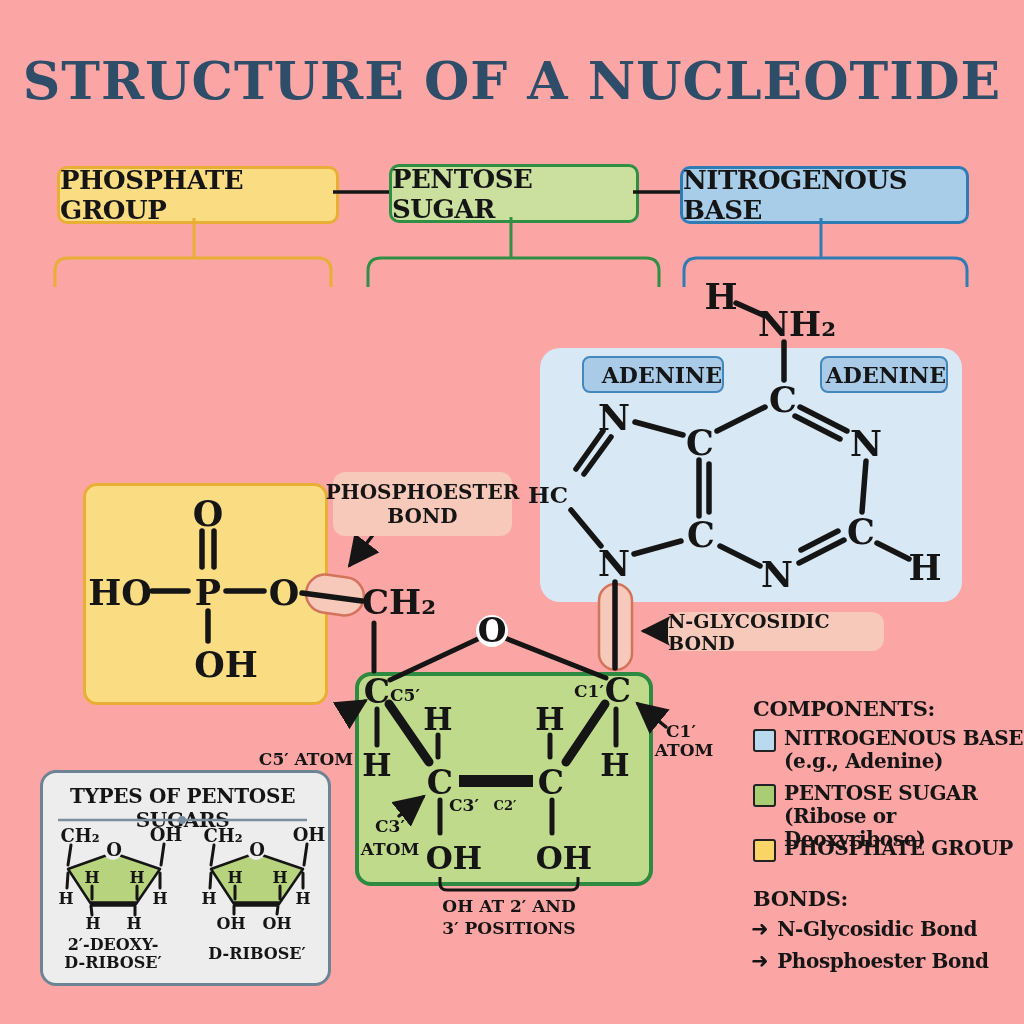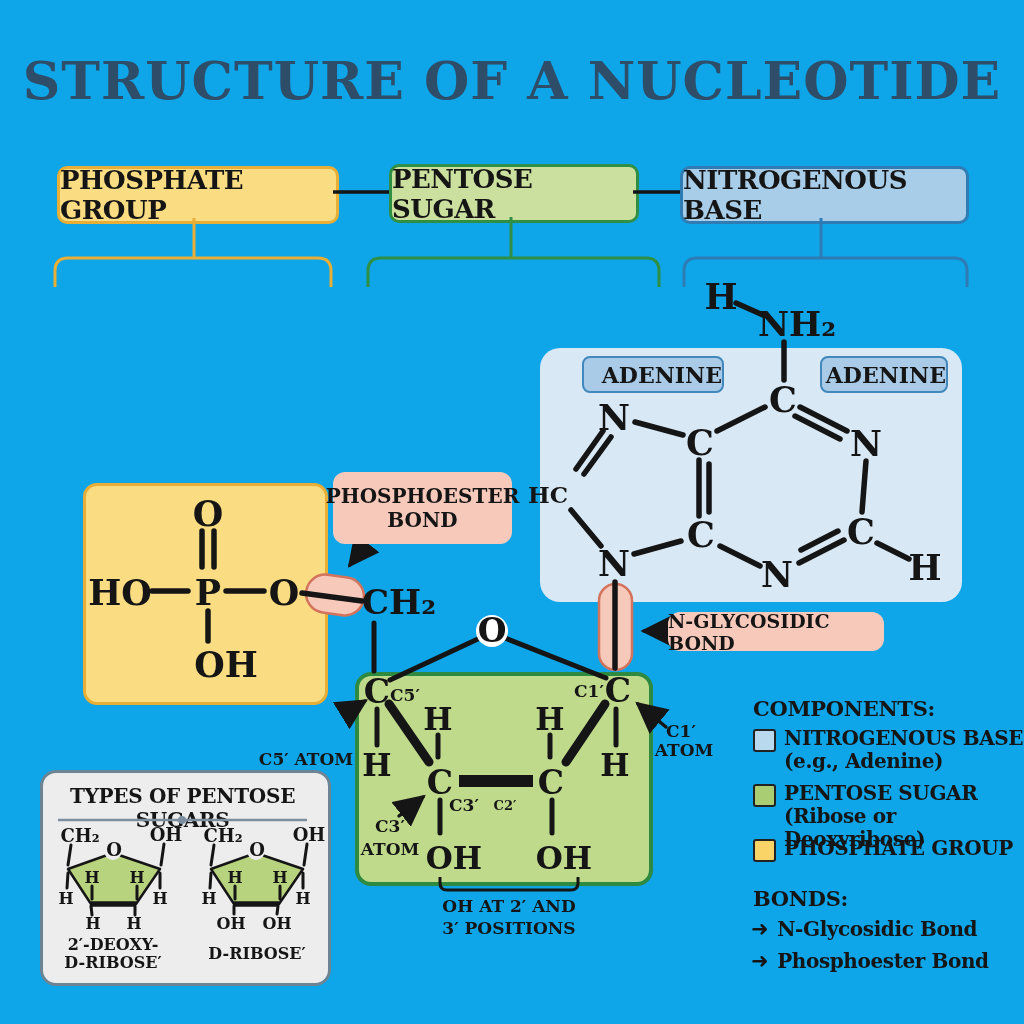--- a/index.html
+++ b/index.html
@@ -1,35 +1,35 @@
 <!DOCTYPE html>
 <html><head>
 <meta charset="utf-8">
 <style>
   html,body{margin:0;padding:0;background:#fff;}
-  .canvas{position:relative;width:1024px;height:1024px;background:#0ea5e9;overflow:hidden;
+  .canvas{position:relative;width:1024px;height:1024px;background:#fca5a5;overflow:hidden;
           font-family:"DejaVu Serif","Liberation Serif",serif;color:#151515;}
   .title{position:absolute;left:0;top:50px;width:100%;text-align:center;
          font-size:52px;font-weight:bold;color:#2e4d68;letter-spacing:1px;}
   .tbox{position:absolute;border:3px solid;border-radius:10px;display:flex;align-items:center;
         justify-content:center;font-weight:bold;font-size:26px;letter-spacing:-0.5px;}
   .panel{position:absolute;}
   .adenine-panel{left:540px;top:348px;width:422px;height:254px;background:#d8e8f5;border-radius:20px;}
   .phosphate-panel{left:83px;top:483px;width:239px;height:216px;background:#fadd82;border:3px solid #e8ae35;border-radius:14px;}
   .ribose-panel{left:355px;top:672px;width:290px;height:206px;background:#c0da8c;border:4px solid #2e8a41;border-radius:16px;}
   .sugars-box{left:40px;top:770px;width:285px;height:210px;background:#ededed;border:3px solid #6d8494;border-radius:16px;}
   .sugars-title{position:absolute;left:40px;top:784px;width:285px;text-align:center;font-weight:bold;
                 font-size:20px;letter-spacing:-0.3px;}
   .adenine-badge{position:absolute;background:#a9cbe8;border:2.5px solid #4288bd;border-radius:8px;
                  display:flex;align-items:center;justify-content:flex-end;font-weight:bold;font-size:22px;}
   .badge-left{left:582px;top:356px;width:138px;height:33px;}
   .badge-right{left:820px;top:356px;width:124px;height:33px;}
   .plabel{position:absolute;background:#f6c9ba;border-radius:12px;display:flex;flex-direction:column;
           align-items:center;justify-content:center;font-weight:bold;}
-  .phosphoester-label{left:333px;top:472px;width:179px;height:72px;font-size:20px;line-height:24px;}
+  .phosphoester-label{left:333px;top:472px;width:179px;height:64px;font-size:20px;line-height:24px;}
   .nglyc-label{left:668px;top:612px;width:216px;height:39px;font-size:19px;}
   .dribose-box{position:absolute;left:437px;top:939px;width:143px;height:39px;background:#b8d37e;
                border:3px solid #2f8f44;border-radius:9px;display:flex;align-items:center;
                justify-content:center;font-weight:bold;font-size:24px;letter-spacing:0.5px;}
   svg.lines{position:absolute;left:0;top:0;pointer-events:none;}
   .text-layer{position:absolute;left:0;top:0;width:1024px;height:1024px;pointer-events:none;}
   .atom{position:absolute;transform:translate(-50%,-50%);font-weight:bold;color:#151515;
         white-space:nowrap;line-height:1;}
   .legend{position:absolute;left:746px;top:0;width:278px;height:1024px;}
   .leg-title{position:absolute;left:7px;font-size:21px;font-weight:bold;letter-spacing:-0.3px;}

